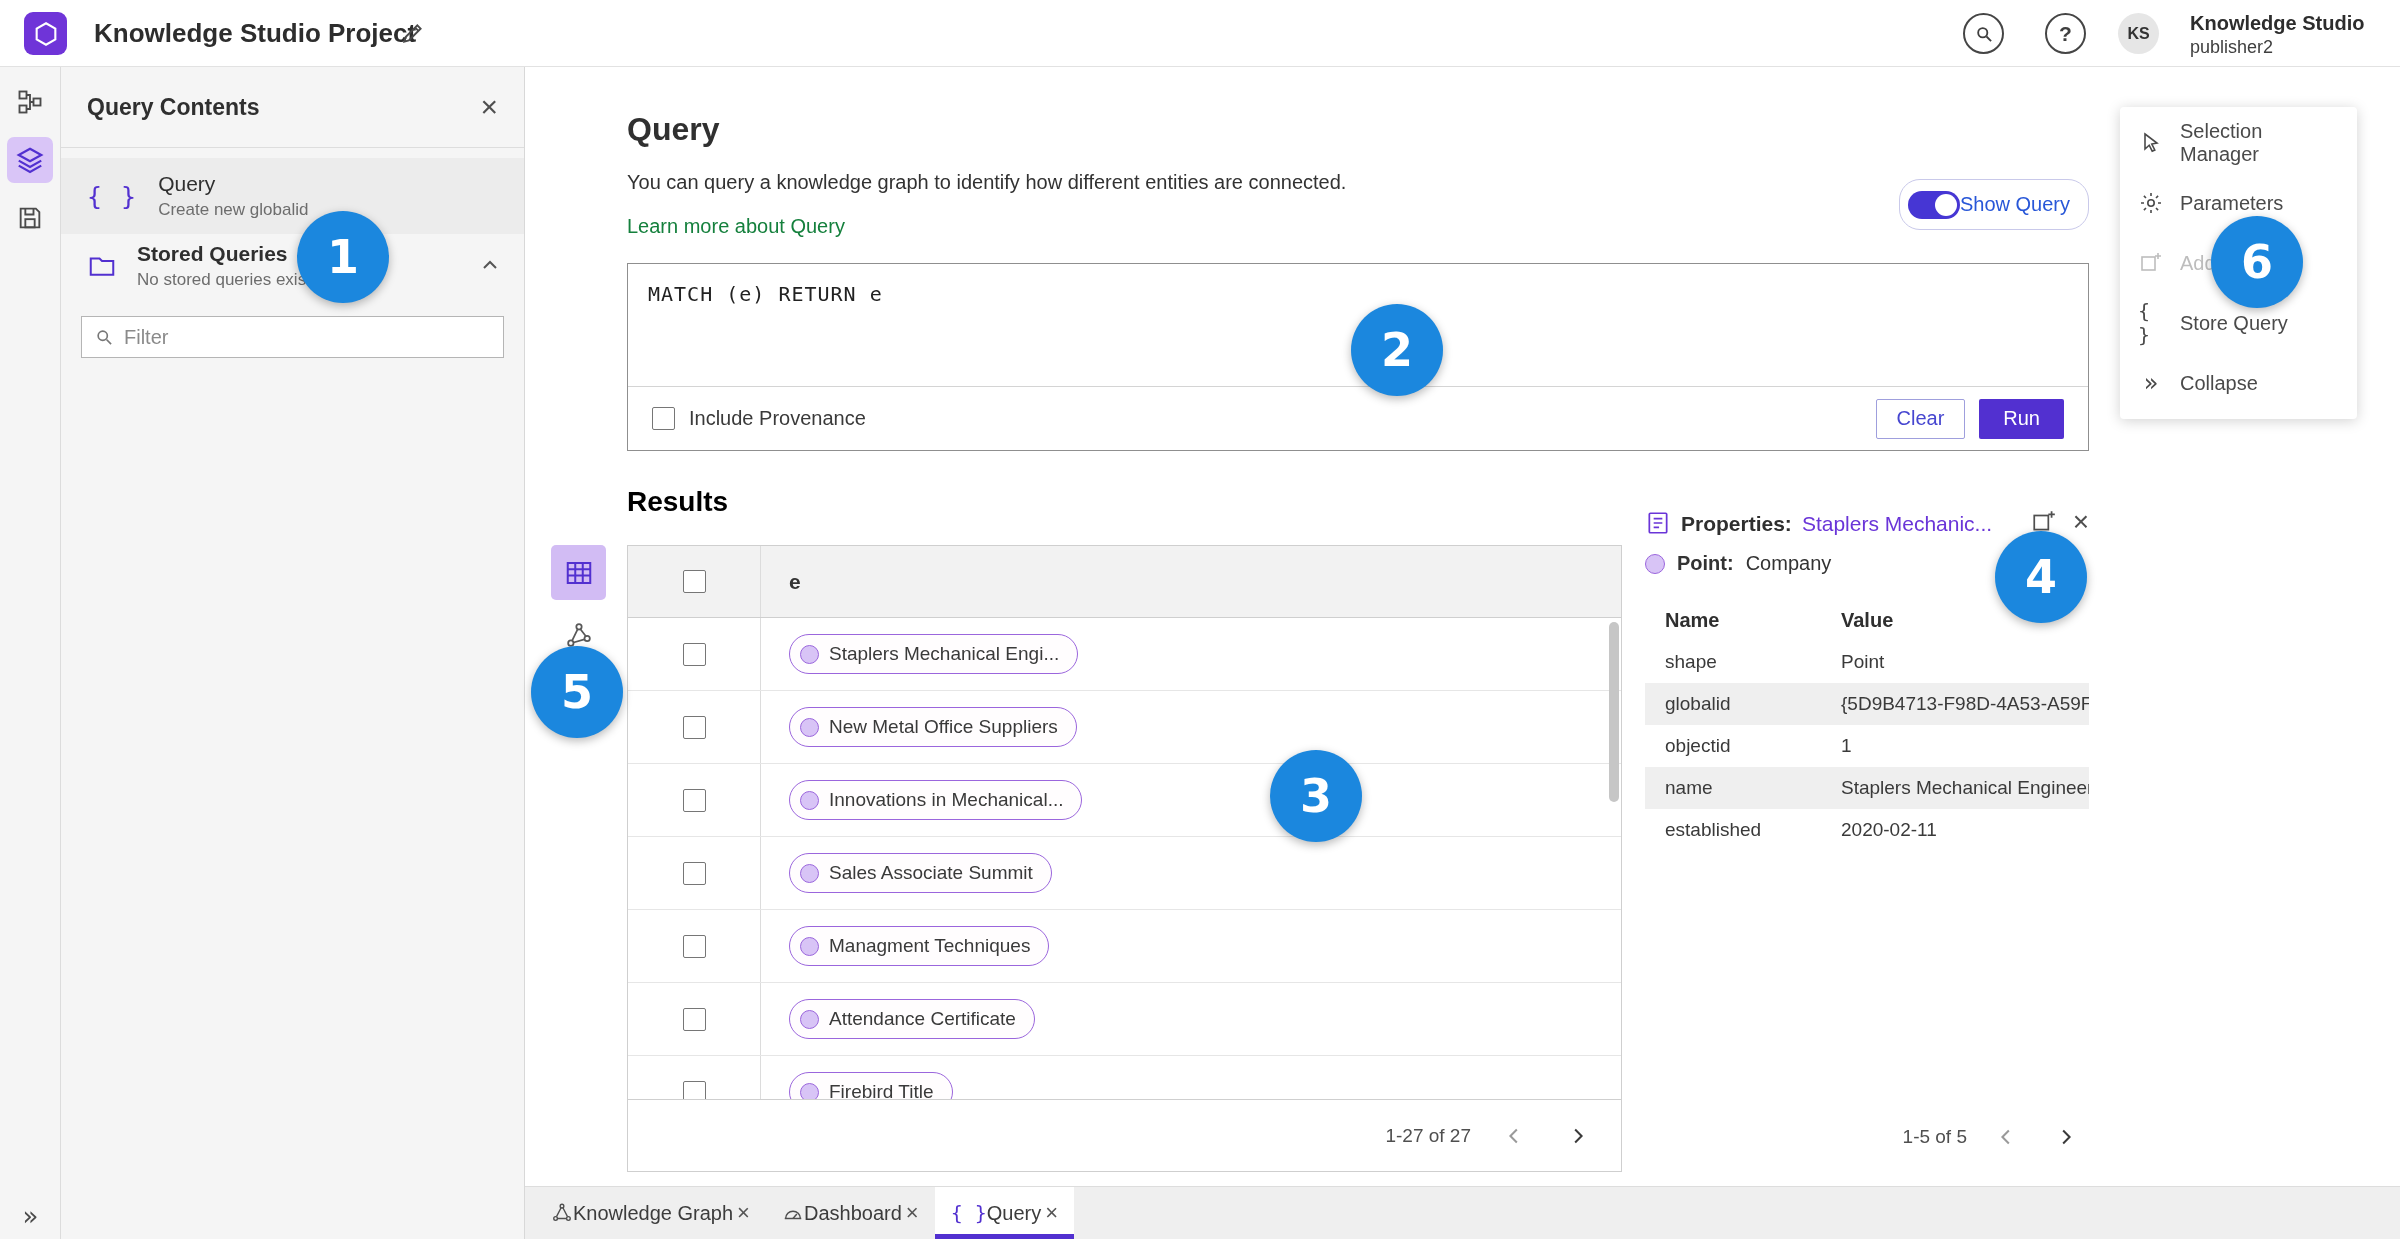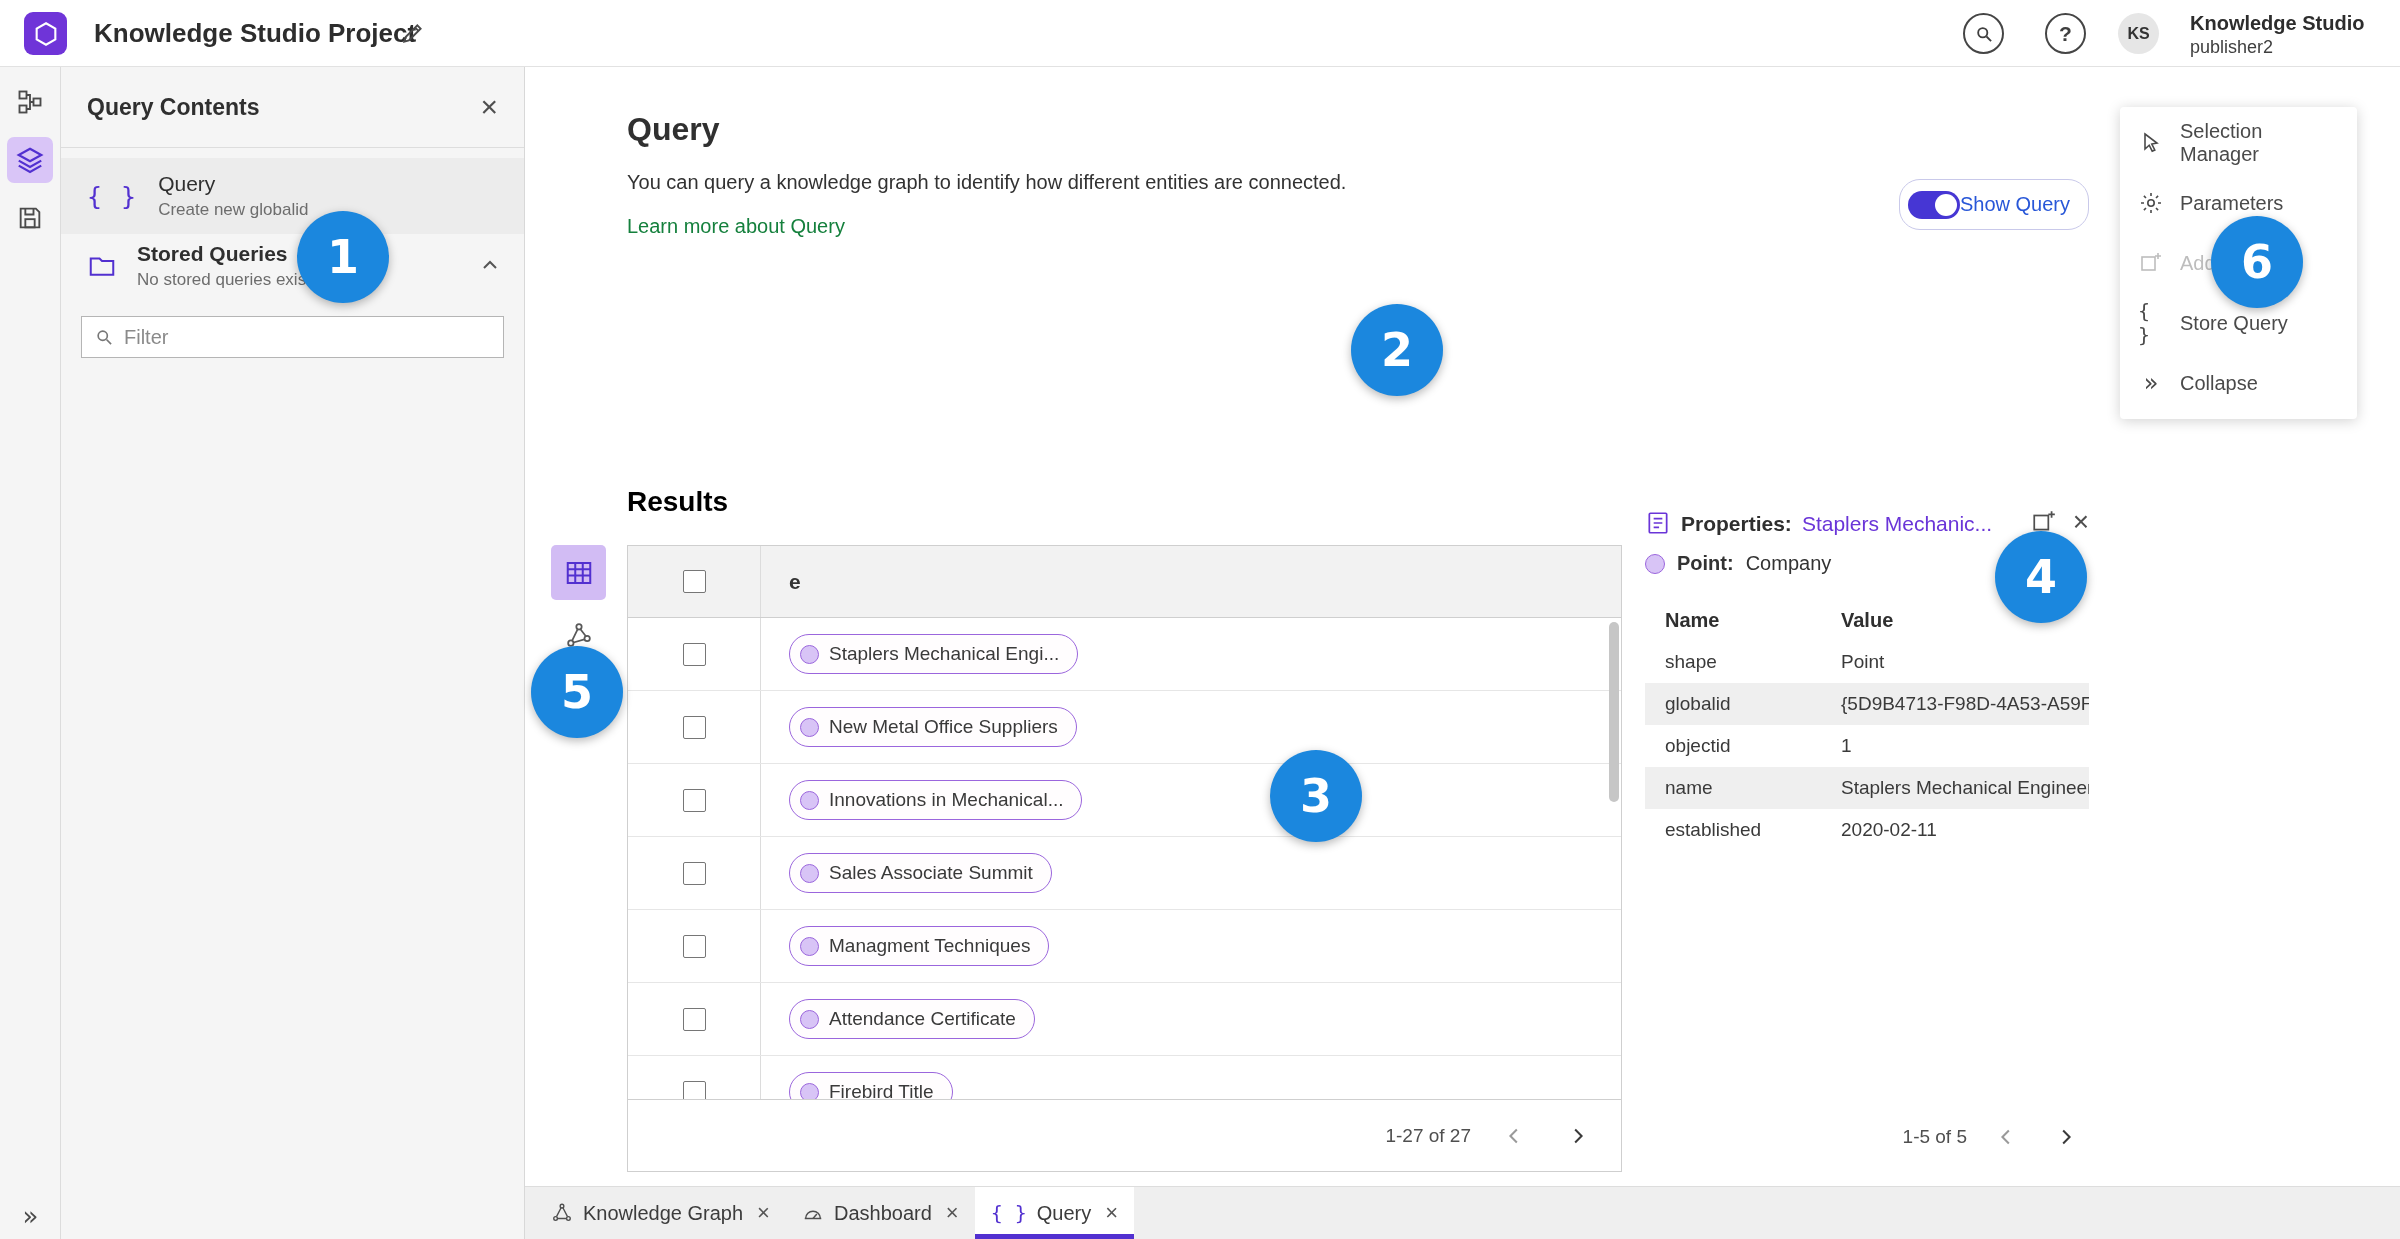--- a/index.html
+++ b/index.html
@@ -102,21 +102,21 @@
   
   .side-menu { position:absolute; left:1595px; top:40px; width:237px; background:#fff; border-radius:4px; box-shadow:0 2px 14px rgba(0,0,0,.18); padding:6px 0; z-index:6; }
   .menu-item { height:60px; display:flex; align-items:center; gap:16px; padding:0 18px; font-size:20px; color:#4a4a4a; cursor:pointer; }
   .menu-item.disabled { color:#bdbdbd; cursor:default; }
   .menu-icon { width:26px; display:flex; align-items:center; justify-content:center; flex:none; }
   .menu-braces { font-family:"DejaVu Sans Mono",monospace; font-size:20px; }
   .menu-collapse { font-size:24px; font-family:"DejaVu Sans",sans-serif; }
 
   
   .tabbar { position:absolute; left:525px; top:1186px; width:1875px; height:53px; background:#efefef; border-top:1px solid #dddddd; display:flex; align-items:stretch; padding-left:10px; z-index:5; }
-  .tab { display:flex; align-items:center; gap:10px; padding:0 16px; font-size:20px; color:#3c3c3c; cursor:pointer; }
+  .tab { display:flex; align-items:center; gap:0; padding:0 16px; font-size:20px; color:#3c3c3c; cursor:pointer; }
   .tab .tab-close { font-size:22px; color:#555; margin-left:4px; line-height:1; }
   .tab.active { background:#fff; box-shadow:inset 0 -5px 0 #5230d0; }
   .tab-icon { display:flex; align-items:center; color:#4f4f4f; }
   .tab-braces { color:#5230d0; font-family:"DejaVu Sans Mono",monospace; font-size:20px; }
 
   
   .ann { position:absolute; width:92px; height:92px; border-radius:50%; background:#1b87de; color:#fff; display:flex; align-items:center; justify-content:center; font-size:46px; font-weight:700; font-family:"DejaVu Sans",sans-serif; box-shadow:0 3px 10px rgba(0,0,0,.28); z-index:9; }
   #ann1 { left:297px; top:211px; } #ann2 { left:1351px; top:304px; }
   #ann3 { left:1270px; top:750px; } #ann4 { left:1995px; top:531px; }
   #ann5 { left:531px; top:646px; } #ann6 { left:2211px; top:216px; }
@@ -232,20 +232,30 @@
     <div class="q-desc">You can query a knowledge graph to identify how different entities are connected.</div>
     <a href="#" class="q-link">Learn more about Query</a>
 
     <div class="show-pill">
       <div class="toggle">
           <div class="toggle-knob"></div>
         </div>
       <span class="show-label">Show Query</span>
     </div>
 
+    <div class="editor">
+      <div class="editor-code">MATCH (e) RETURN e</div>
+      <div class="editor-bar">
+        <div class="checkbox"></div>
+        <span class="prov-label">Include Provenance</span>
+        <div class="bar-spacer"></div>
+        <button class="btn btn-clear">Clear</button>
+        <button class="btn btn-run">Run</button>
+      </div>
+    </div>
 
     <div class="r-heading">Results</div>
 
     <div class="view-table-btn">
       <span>
         <svg width="30" height="30" viewBox="0 0 24 24" fill="none" stroke="currentColor" stroke-width="1.6">
             <rect x="3" y="4" width="18" height="16"></rect>
             <path d="M3 9h18M3 14h18M9 4v16M15 4v16"></path>
           </svg>
       </span>

